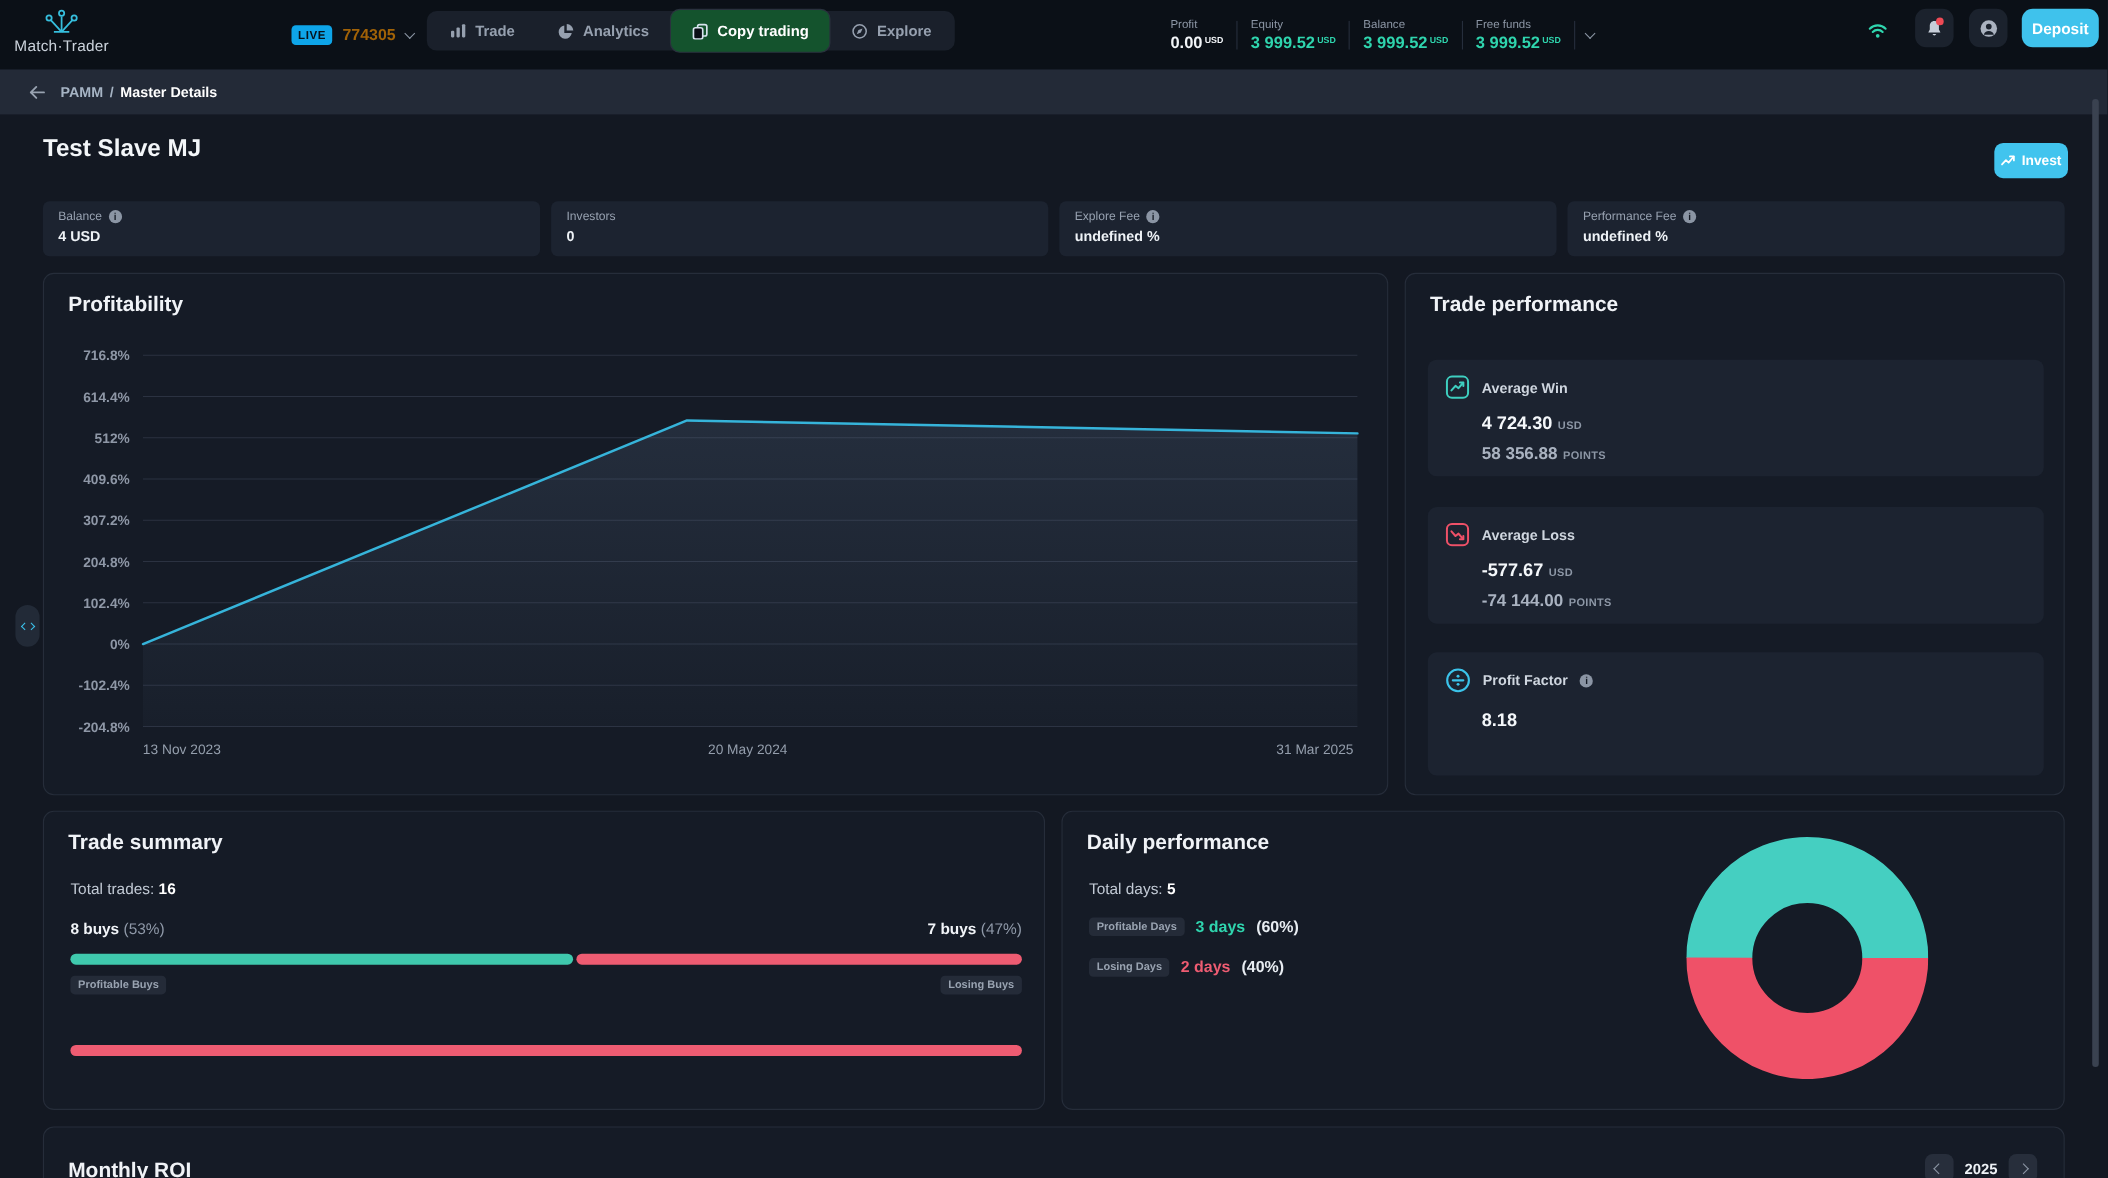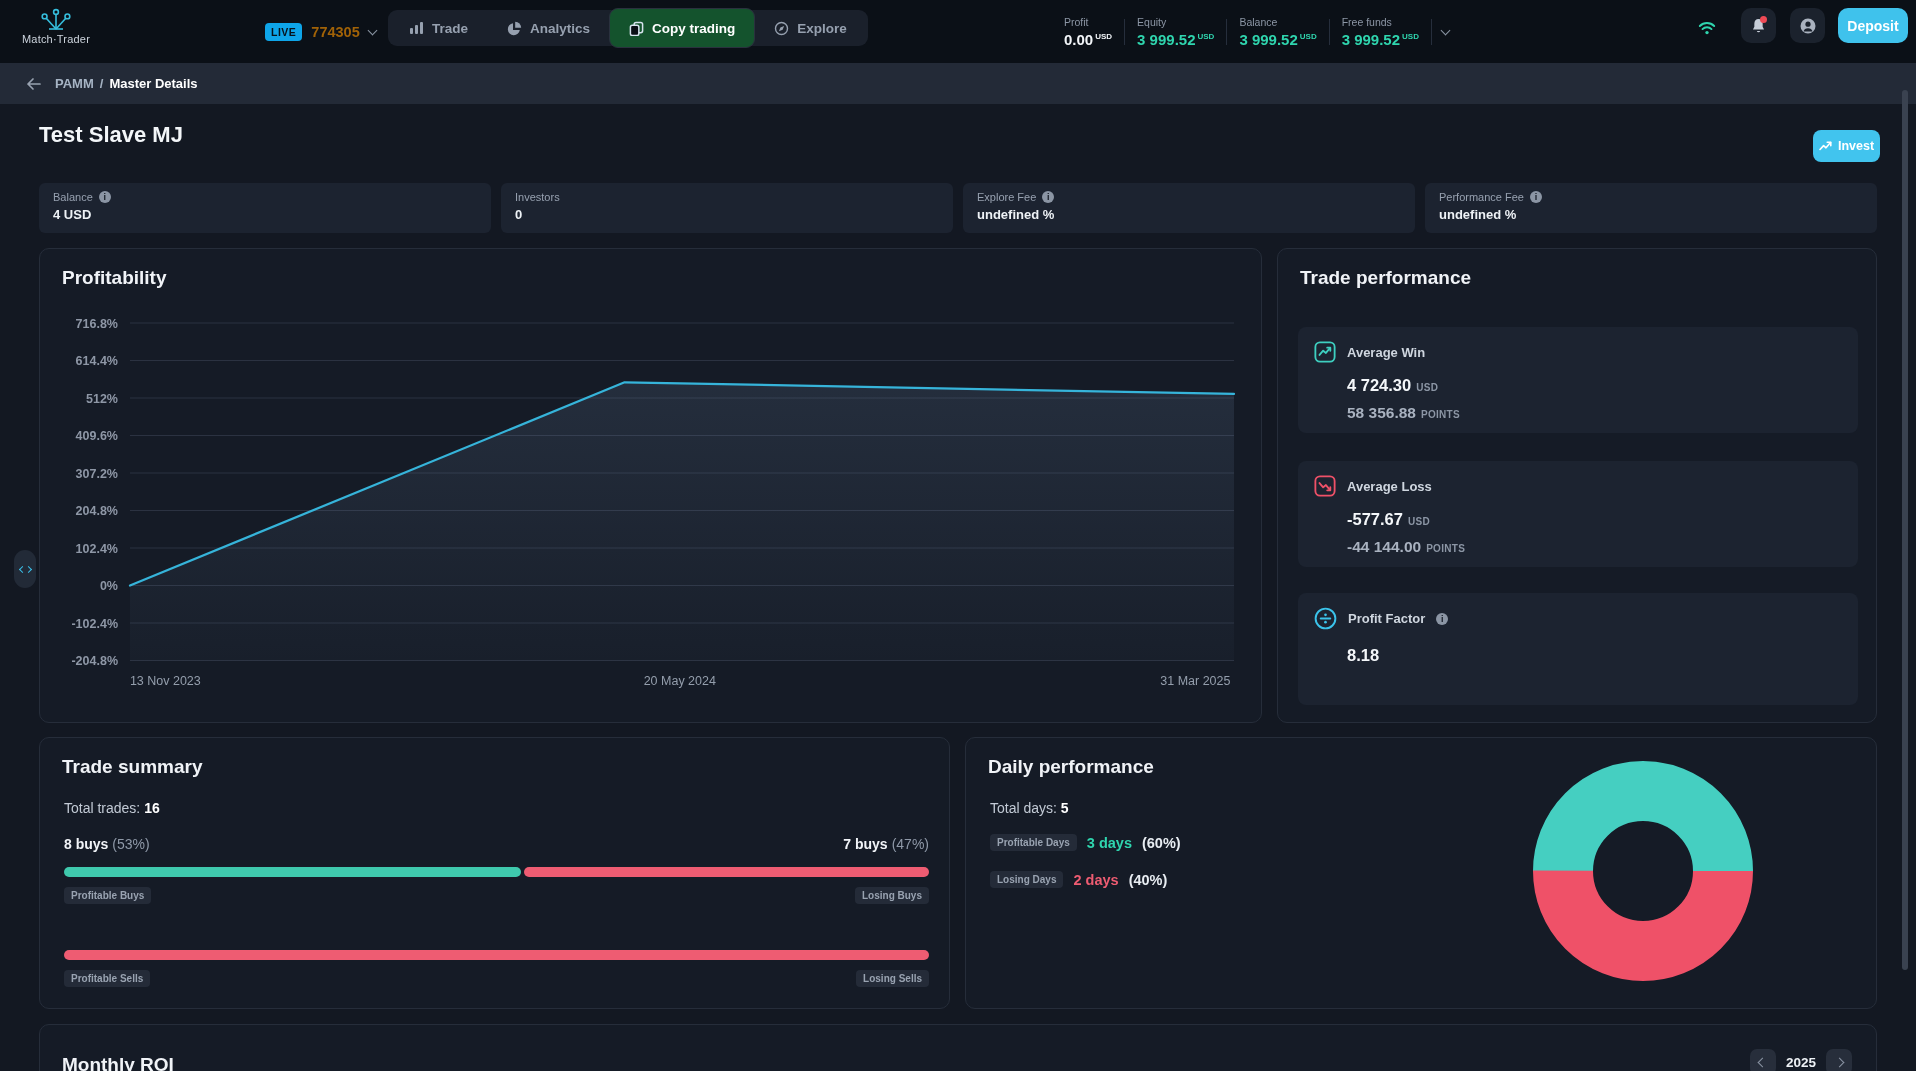--- a/index.html
+++ b/index.html
@@ -2,21 +2,21 @@
 <html><head>
 <meta charset="utf-8">
 <style>
   *{margin:0;padding:0;box-sizing:border-box;}
   html,body{width:1916px;height:1071px;}
   body{position:relative;overflow:hidden;background:#131822;font-family:"Liberation Sans",sans-serif;}
 
   
   .topbar{position:absolute;left:0;top:0;width:1916px;height:63px;background:#0b1017;z-index:5;}
   .brand{position:absolute;left:18px;top:5px;width:76px;display:flex;flex-direction:column;align-items:center;gap:2px;cursor:pointer;}
-  .brand-text{font-size:11px;color:#ccd3dc;letter-spacing:.2px;}
+  .brand-text{font-size:14px;color:#ccd3dc;letter-spacing:.2px;}
   .account{position:absolute;left:265px;top:0;height:63px;display:flex;align-items:center;gap:9px;cursor:pointer;}
   .live{background:#0ea5e9;color:#07121a;font-size:10.5px;font-weight:700;padding:3px 6px;border-radius:4px;letter-spacing:.5px;}
   .acct-id{color:#a16207;font-weight:700;font-size:14.5px;}
   .chev{display:inline-block;width:7px;height:7px;border-right:1.8px solid currentColor;border-bottom:1.8px solid currentColor;transform:rotate(45deg);color:#8b95a4;margin-top:-3px;}
   .chev.left{transform:rotate(135deg);margin:0;}
   .chev.right{transform:rotate(-45deg);margin:0;}
 
   .tabs{position:absolute;left:388px;top:10px;height:36px;background:#1a202b;border-radius:9px;display:flex;align-items:center;padding:0 2px;}
   .tab{display:flex;align-items:center;gap:8px;padding:0 19px;height:36px;color:#96a0af;font-size:13.5px;font-weight:600;cursor:pointer;white-space:nowrap;}
   .tab svg{flex:0 0 auto;}
@@ -349,21 +349,21 @@
         <path d="M6 8.8 L10 13.4 L13 11 L17.6 16.4" fill="none" stroke="#ef5168" stroke-width="2" stroke-linecap="round" stroke-linejoin="round"></path>
         <path d="M14.4 16.7 H17.8 V13.3" fill="none" stroke="#ef5168" stroke-width="2" stroke-linecap="round" stroke-linejoin="round"></path>
       </svg>
       <span class="tp-label">Average Loss</span>
     </div>
     <div class="tp-val">
         <span>-577.67</span>
         <span class="unit">USD</span>
       </div>
     <div class="tp-val2">
-        <span>-44 144.00</span>
+        <span>-74 144.00</span>
         <span class="unit">POINTS</span>
       </div>
   </div>
 
   <div class="tp-card" id="tp3">
     <div class="tp-head">
       <svg width="23" height="23" viewBox="0 0 24 24">
         <circle cx="12" cy="12" r="10.3" fill="none" stroke="#3bc3ea" stroke-width="2"></circle>
         <line x1="7" y1="12" x2="17" y2="12" stroke="#3bc3ea" stroke-width="2" stroke-linecap="round"></line>
         <circle cx="12" cy="8.2" r="1.4" fill="#3bc3ea"></circle>
@@ -394,24 +394,20 @@
     <div class="bar-right"></div>
   </div>
   <div class="ts-tags" id="ts-tag-1">
     <span class="chip">Profitable Buys</span>
     <span class="chip">Losing Buys</span>
   </div>
 
   <div class="ts-bar" id="ts-bar-2">
 
     <div class="bar-right"></div>
-  </div>
-  <div class="ts-tags" id="ts-tag-2">
-    <span class="chip">Profitable Sells</span>
-    <span class="chip">Losing Sells</span>
   </div>
 </section>
 
 <section class="panel" id="p-daily">
   <div class="panel-title">Daily performance</div>
   <div class="dp-total">
     <span>Total days:</span>
     <b>5</b>
   </div>
   <div class="dp-row" id="dp-row-1">

